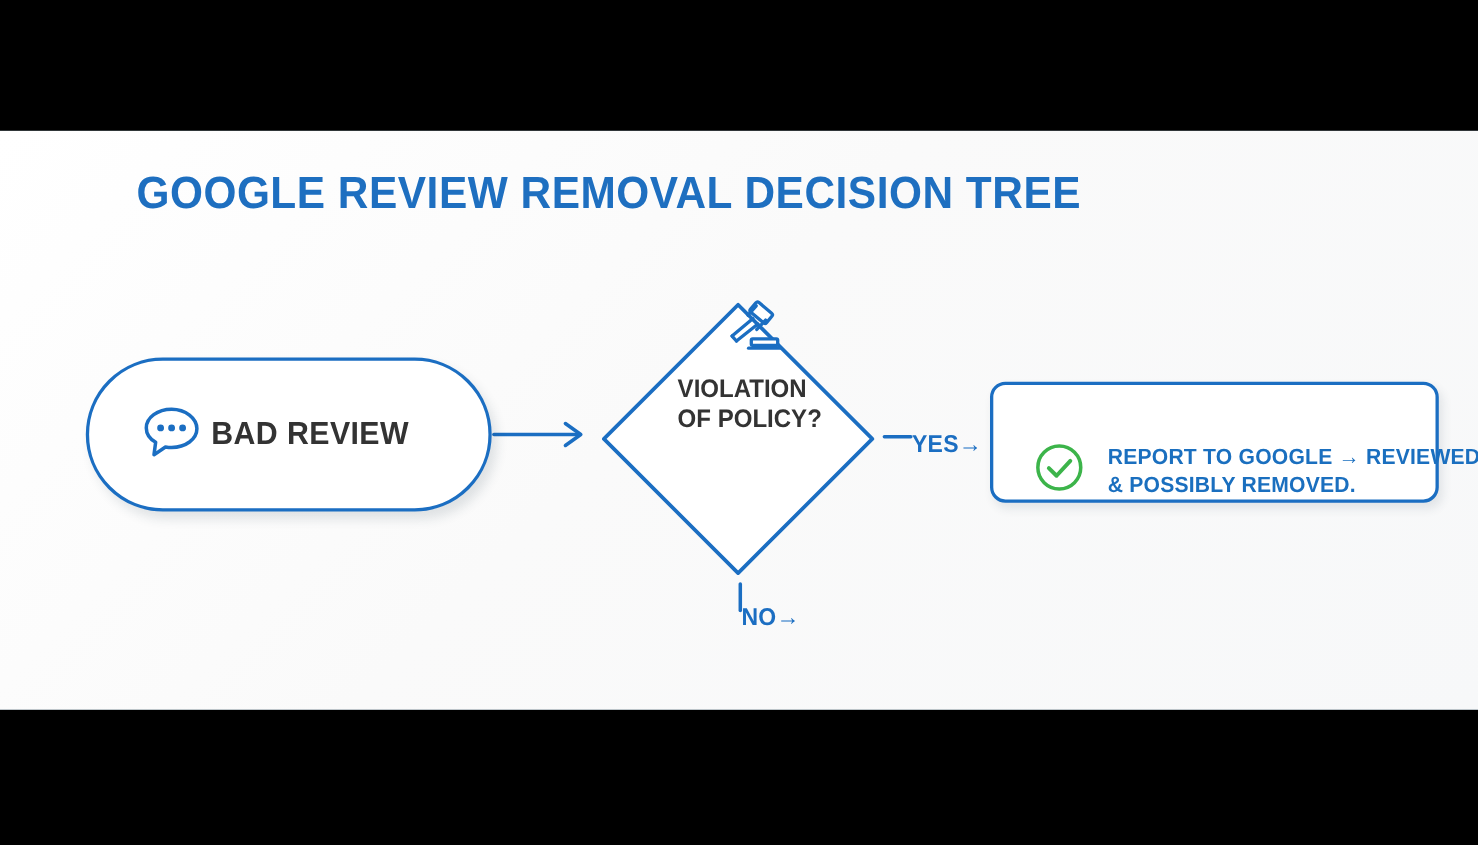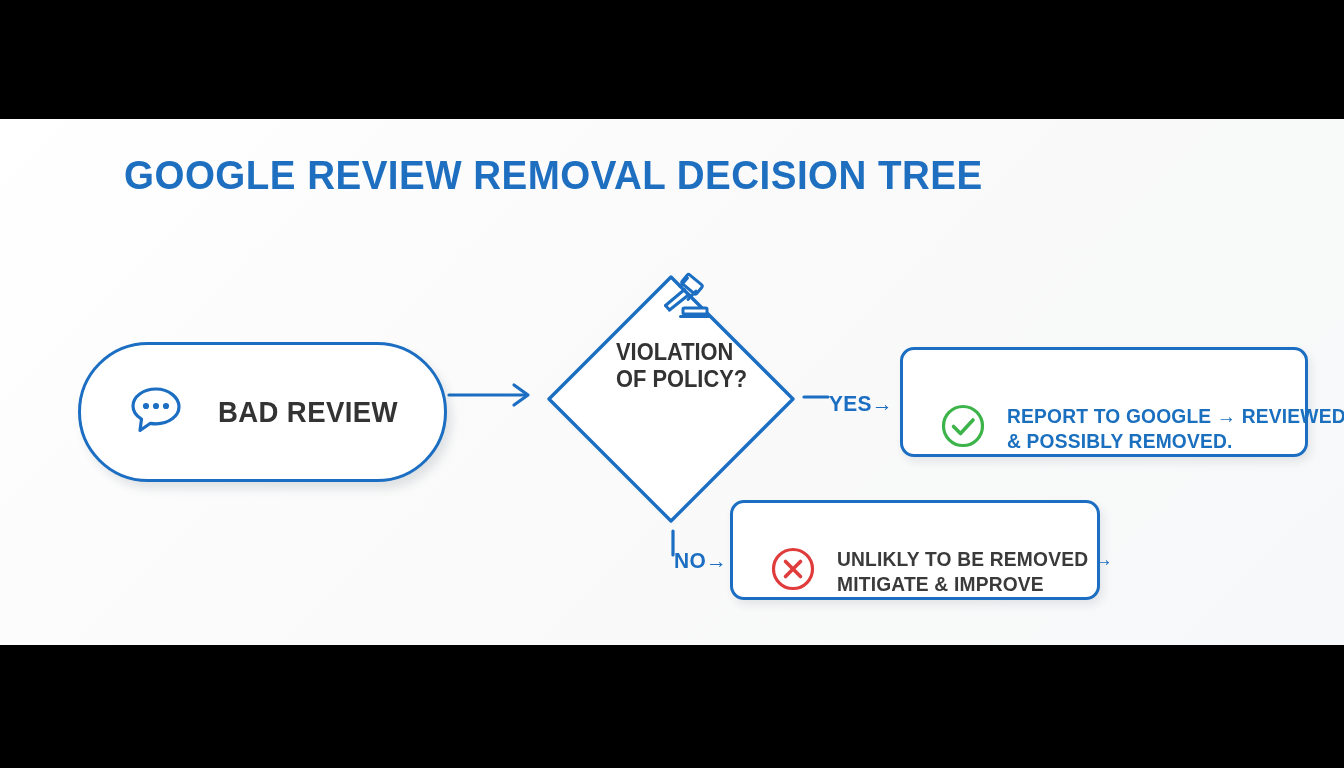--- a/index.html
+++ b/index.html
@@ -73,22 +73,21 @@
 
   #node-bad-review {
     left: 78px;
     top: 206px;
     width: 369px;
     height: 140px;
     border: 3px solid #1b6ec2;
     border-radius: 70px;
     box-shadow: 5px 7px 10px rgba(40,60,80,0.13);
     padding-left: 47px;
-    gap: 34px;
-    margin-top: 17px;
+    gap: 8px;
   }
   #node-bad-review .label {
     font-size: 29px;
     font-weight: 700;
     color: #333333;
     letter-spacing: 0.4px;
     transform: scaleX(0.95);
     transform-origin: left center;
     white-space: nowrap;
   }
@@ -264,28 +263,15 @@
           <circle cx="24" cy="24" r="19.5" stroke="#3cb44a" stroke-width="3.2" fill="#ffffff"></circle>
           <polyline points="14.5,24.5 21.5,31.5 34,18" fill="none" stroke="#3cb44a" stroke-width="3.6" stroke-linecap="round" stroke-linejoin="round"></polyline>
         </svg>
       </span>
       <span class="otext">
         <span>REPORT TO GOOGLE → REVIEWED</span><br>
         <span>&amp; POSSIBLY REMOVED.</span>
       </span>
     </div>
 
-    <div class="outcome" id="box-no">
-      <span class="icon">
-        <svg width="48" height="48" viewBox="0 0 48 48" fill="none">
-          <circle cx="24" cy="24" r="19.5" stroke="#e03c3c" stroke-width="3.2" fill="#ffffff"></circle>
-          <line x1="16.5" y1="16.5" x2="31.5" y2="31.5" stroke="#e03c3c" stroke-width="3.6" stroke-linecap="round"></line>
-          <line x1="31.5" y1="16.5" x2="16.5" y2="31.5" stroke="#e03c3c" stroke-width="3.6" stroke-linecap="round"></line>
-        </svg>
-      </span>
-      <span class="otext">
-        <span>UNLIKLY TO BE REMOVED </span><span class="arrow">→</span><br>
-        <span>MITIGATE &amp; IMPROVE</span>
-      </span>
-    </div>
 
   </div>
 </div>
 
 </body></html>

